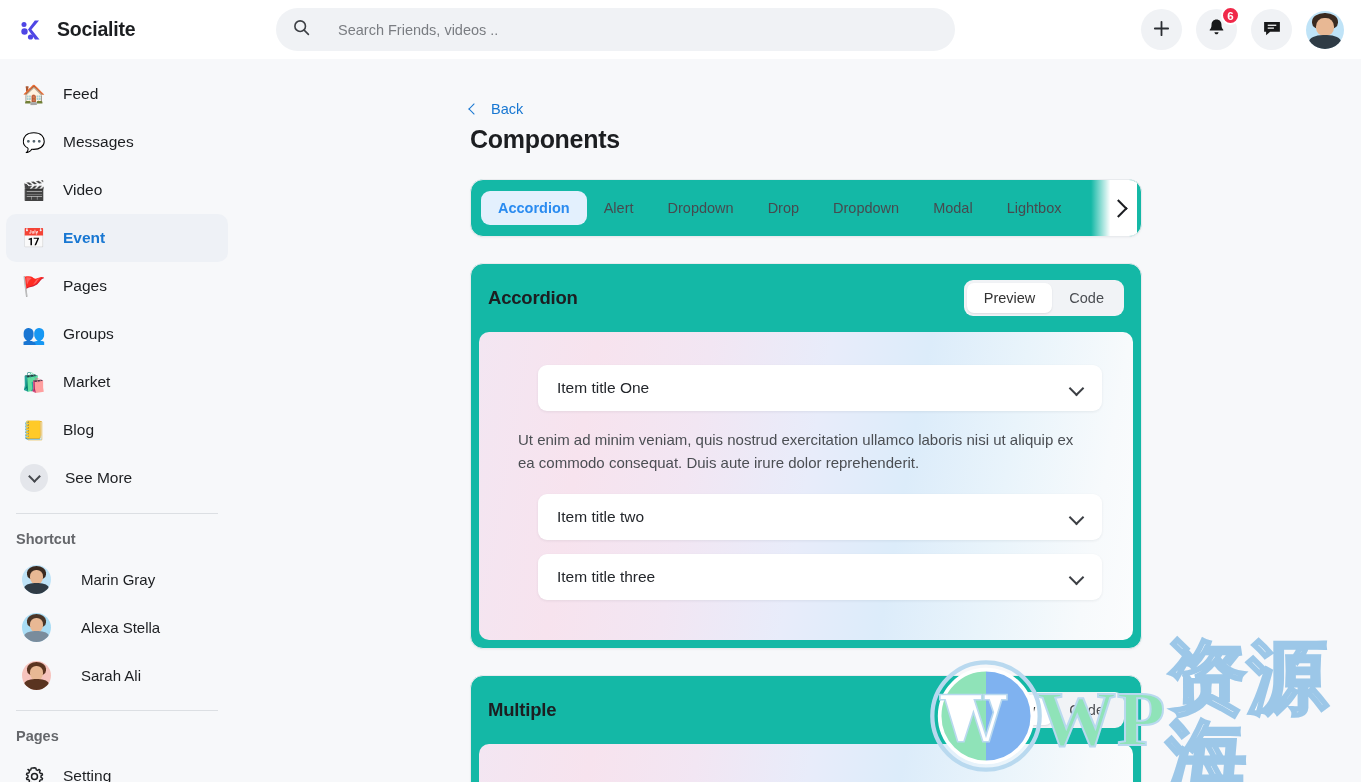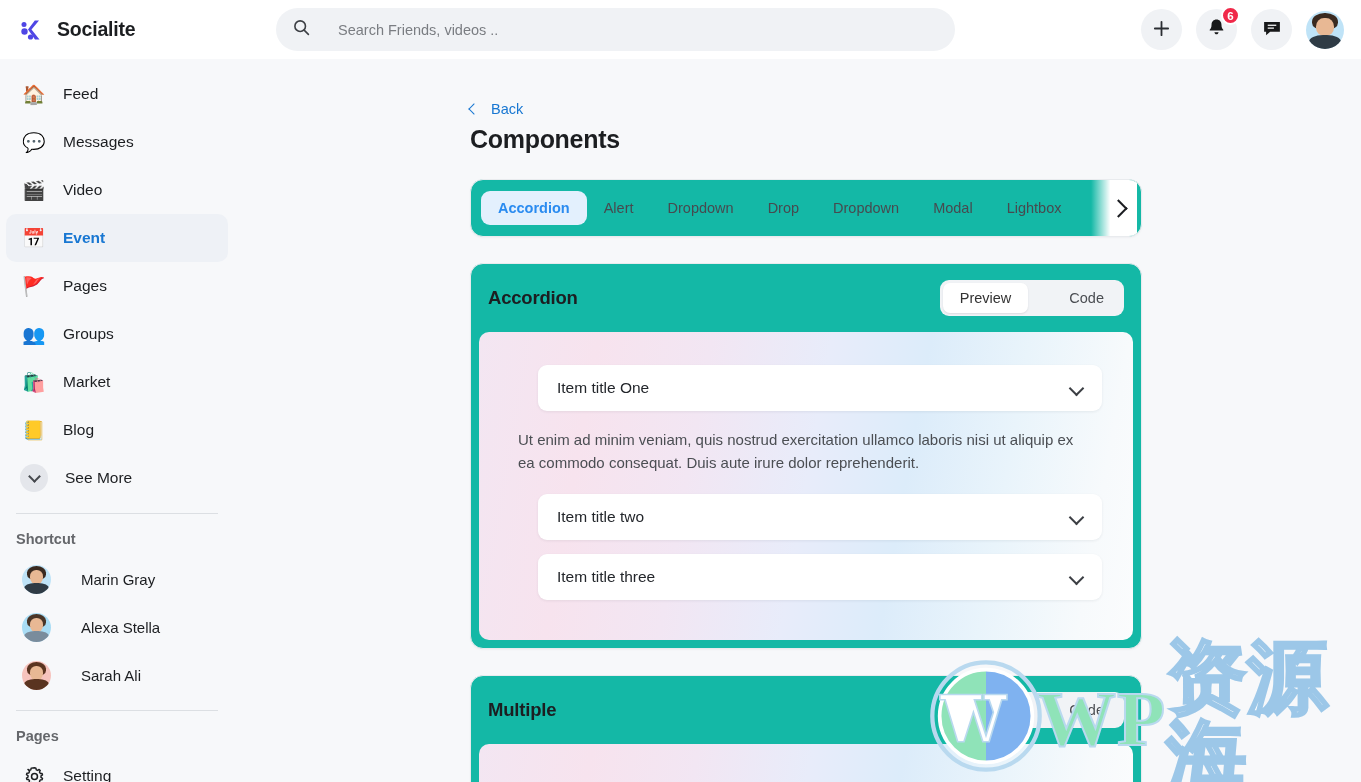--- a/index.html
+++ b/index.html
@@ -206,21 +206,21 @@
   .comp-card { margin-top: 26px; }
   .comp-head {
     height: 68px;
     display: flex; align-items: center;
     justify-content: space-between;
     padding: 0 17px 0 17px;
   }
   .comp-title { font-size: 18.5px; font-weight: bold; letter-spacing: -0.2px; }
   .seg {
     display: flex; background: #f1f3f6;
-    border-radius: 9px; padding: 3px; gap: 24px;
+    border-radius: 9px; padding: 3px;
   }
   .seg-btn {
     font-size: 14.5px; color: #4a4d52;
     padding: 7px 17px; border-radius: 7px;
     cursor: pointer; border: 0; background: transparent;
     font-family: "Liberation Sans", sans-serif;
   }
   .seg-btn.active {
     background: #ffffff; color: #333;
     box-shadow: 0 1px 2px rgba(16,24,40,.10);

